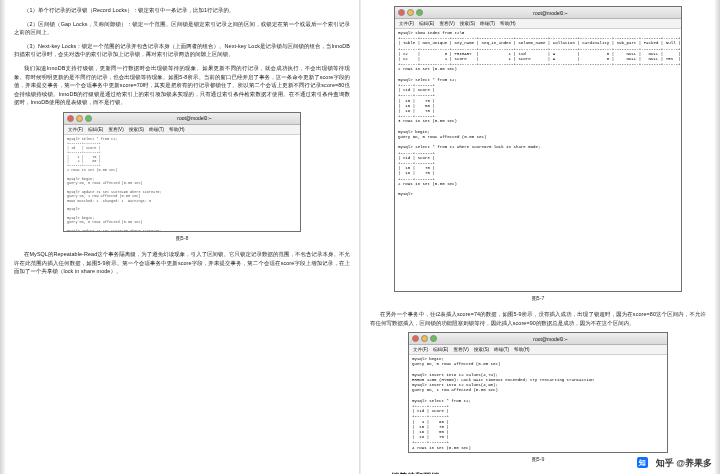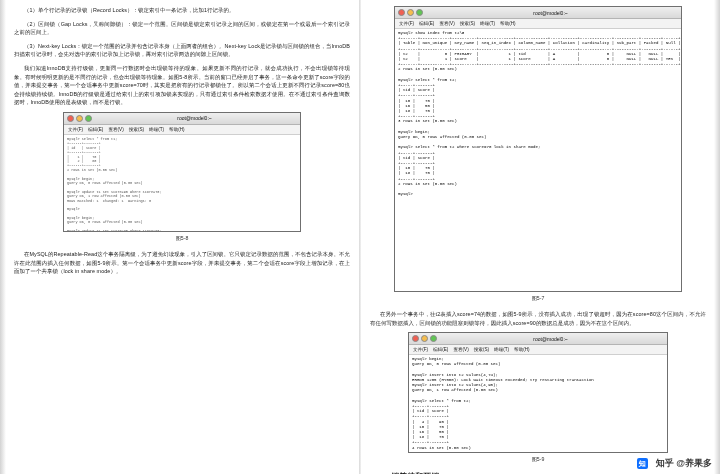--- a/index.html
+++ b/index.html
@@ -87,21 +87,21 @@
   }
 
   
   .sec-h{
     font-size:8px;font-weight:bold;color:#111;margin:6px 0 0 0;
     display:flex;gap:10px;align-items:baseline;
   }
   
   .footer{
     position:absolute;right:8px;bottom:4px;
-    display:flex;align-items:center;gap:8px;
+    display:flex;gap:8px;
     font-size:9px;color:#3a3a3a;font-weight:bold;
   }
   .zh-logo{
     width:11px;height:11px;border-radius:2px;background:#0f6fff;
     color:#fff;font-size:7px;display:flex;align-items:center;justify-content:center;
     font-weight:bold;
   }
   .pg-shadow{
     position:absolute;left:0;top:0;width:6px;height:474px;
     background:linear-gradient(to right,#d2d2d2,#ffffff);

